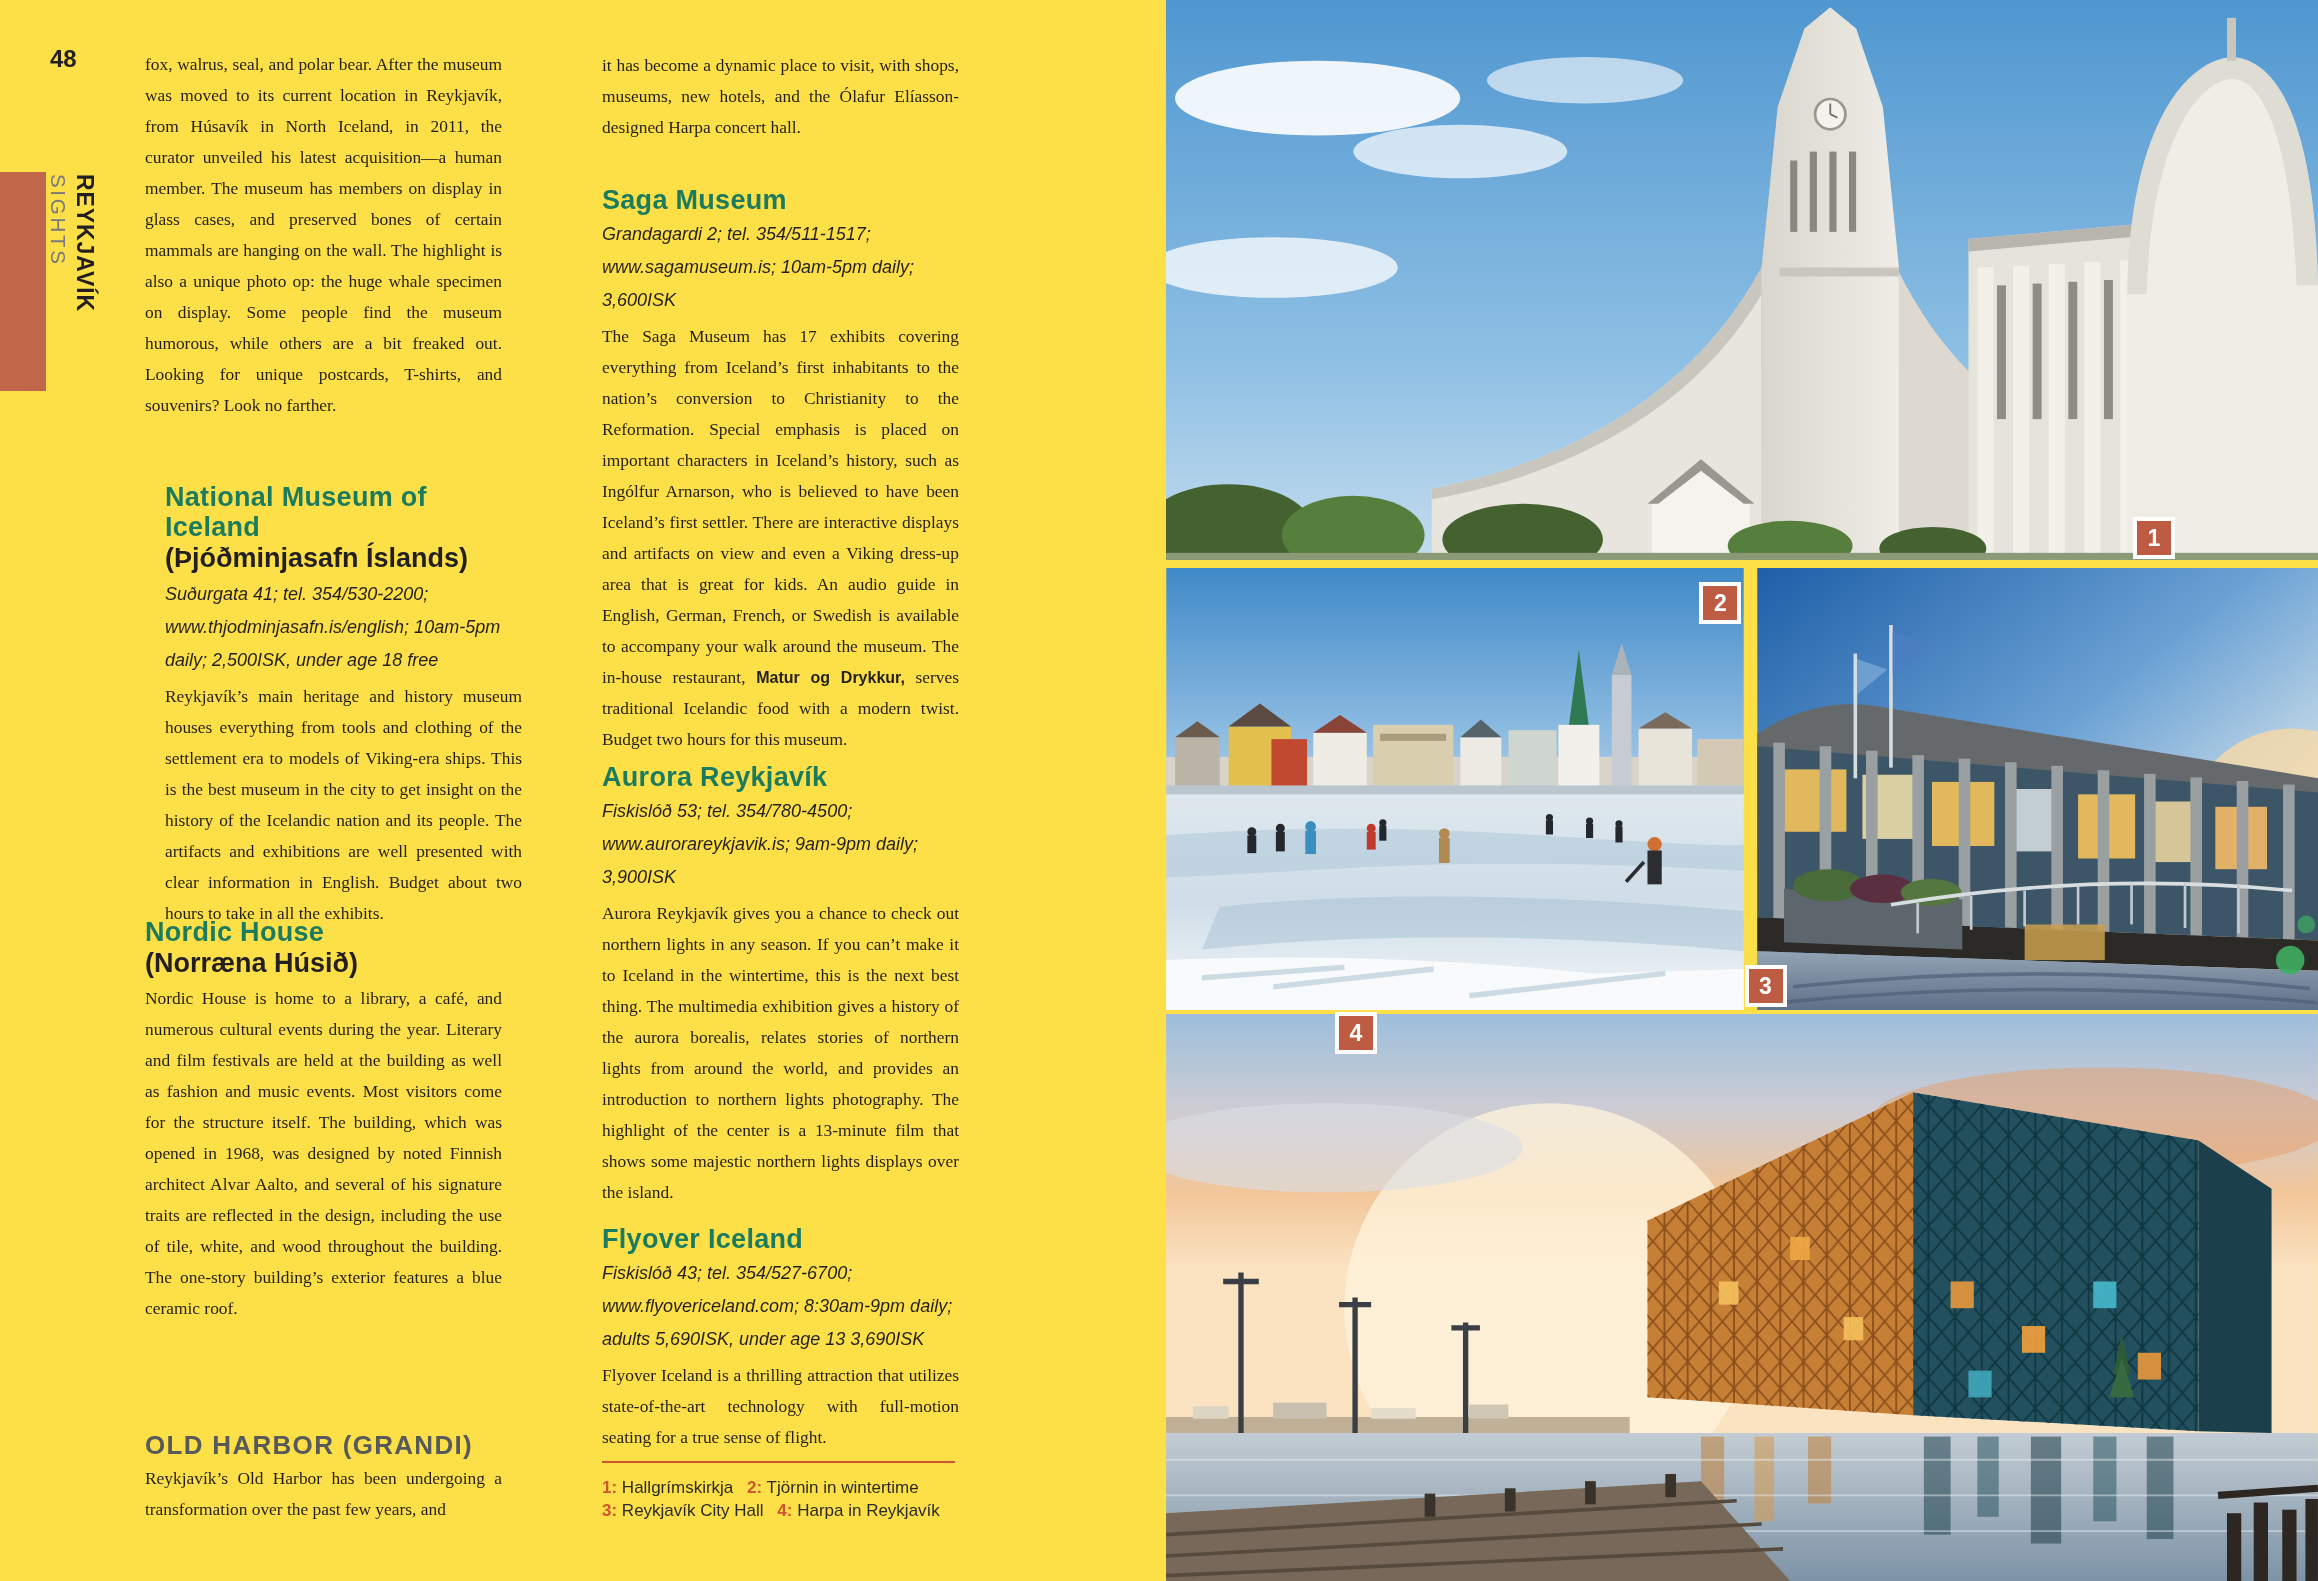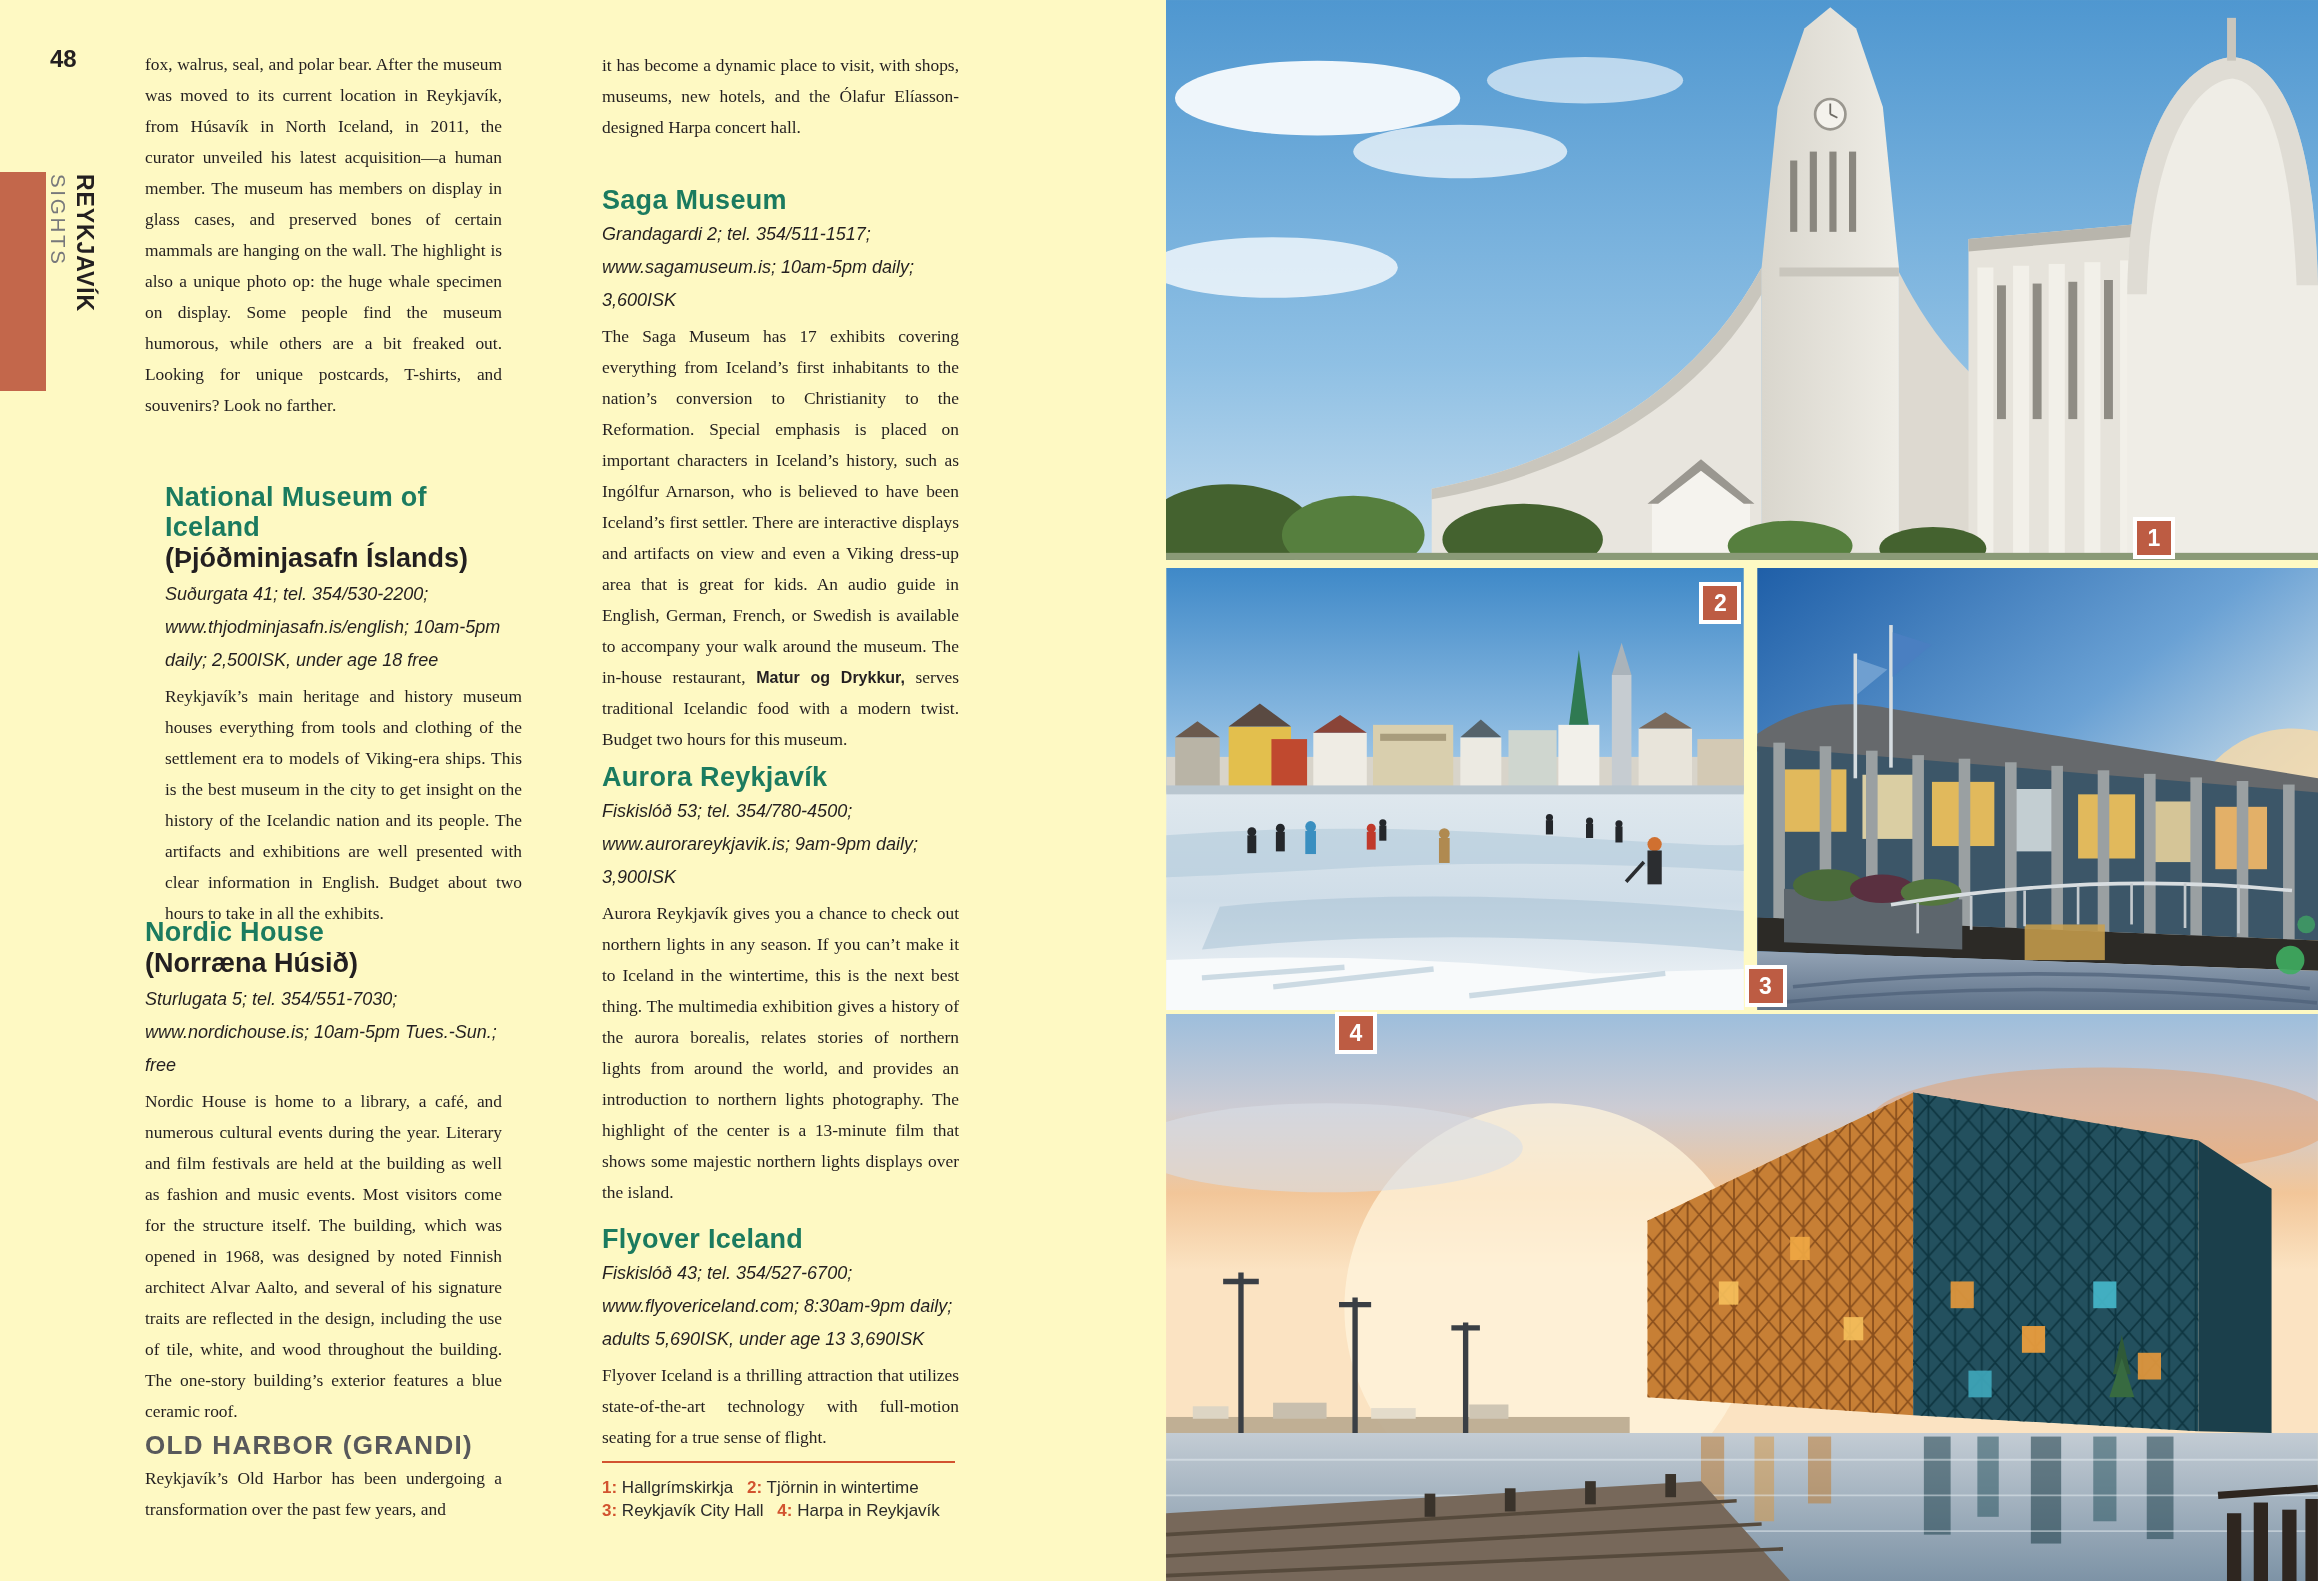--- a/index.html
+++ b/index.html
@@ -1,16 +1,16 @@
 <!DOCTYPE html>
 <html lang="en" style="font-size:14.3px"><head>
 <meta charset="utf-8">
 <style>
   html,body{margin:0;padding:0;background:#ffffff;}
-  .page{position:relative;width:2319px;height:1581px;background:#fef9c3;overflow:hidden;
+  .page{position:relative;width:2319px;height:1581px;background:#fde047;overflow:hidden;
         font-family:"Liberation Sans", sans-serif;}
   
   .pagenum{position:absolute;left:50px;top:45px;font-size:24px;font-weight:bold;color:#231f20;}
   .tab{position:absolute;left:0;top:172px;width:46px;height:219px;background:#c3674b;}
   .vert{writing-mode:vertical-rl;position:absolute;top:174px;white-space:nowrap;}
   .vert.region{left:71px;font-size:23px;font-weight:bold;color:#231f20;letter-spacing:0.9px;}
   .vert.section{left:46px;font-size:20.5px;color:#77787b;letter-spacing:2.7px;}
   
   .col{position:absolute;width:357px;}
   .col .blk{position:absolute;left:0;width:357px;}
@@ -55,21 +55,20 @@
     </div>
     <div class="blk" style="top:482px;margin-left:20px;">
       <h2 class="sec-title">National Museum of Iceland</h2>
       <div class="sec-sub">(Þjóðminjasafn Íslands)</div>
       <div class="sec-info">Suðurgata 41; tel. 354/530-2200; www.thjodminjasafn.is/english; 10am-5pm daily; 2,500ISK, under age 18 free</div>
       <p class="body-text">Reykjavík’s main heritage and history museum houses everything from tools and clothing of the settlement era to models of Viking-era ships. This is the best museum in the city to get insight on the history of the Icelandic nation and its people. The artifacts and exhibitions are well presented with clear information in English. Budget about two hours to take in all the exhibits.</p>
     </div>
     <div class="blk" style="top:917px;">
       <h2 class="sec-title">Nordic House</h2>
       <div class="sec-sub">(Norræna Húsið)</div>
-      <div class="sec-info">Sturlugata 5; tel. 354/551-7030; www.nordichouse.is; 10am-5pm Tues.-Sun.; free</div>
       <p class="body-text">Nordic House is home to a library, a café, and numerous cultural events during the year. Literary and film festivals are held at the building as well as fashion and music events. Most visitors come for the structure itself. The building, which was opened in 1968, was designed by noted Finnish architect Alvar Aalto, and several of his signature traits are reflected in the design, including the use of tile, white, and wood throughout the building. The one-story building’s exterior features a blue ceramic roof.</p>
     </div>
     <div class="blk" style="top:1430px;">
       <h2 class="sec-title caps">OLD HARBOR (GRANDI)</h2>
       <p class="body-text">Reykjavík’s Old Harbor has been undergoing a transformation over the past few years, and</p>
     </div>
   </div>
 
   <div class="col" style="left:602px;top:0;">
     <div class="blk" style="top:50px;">

